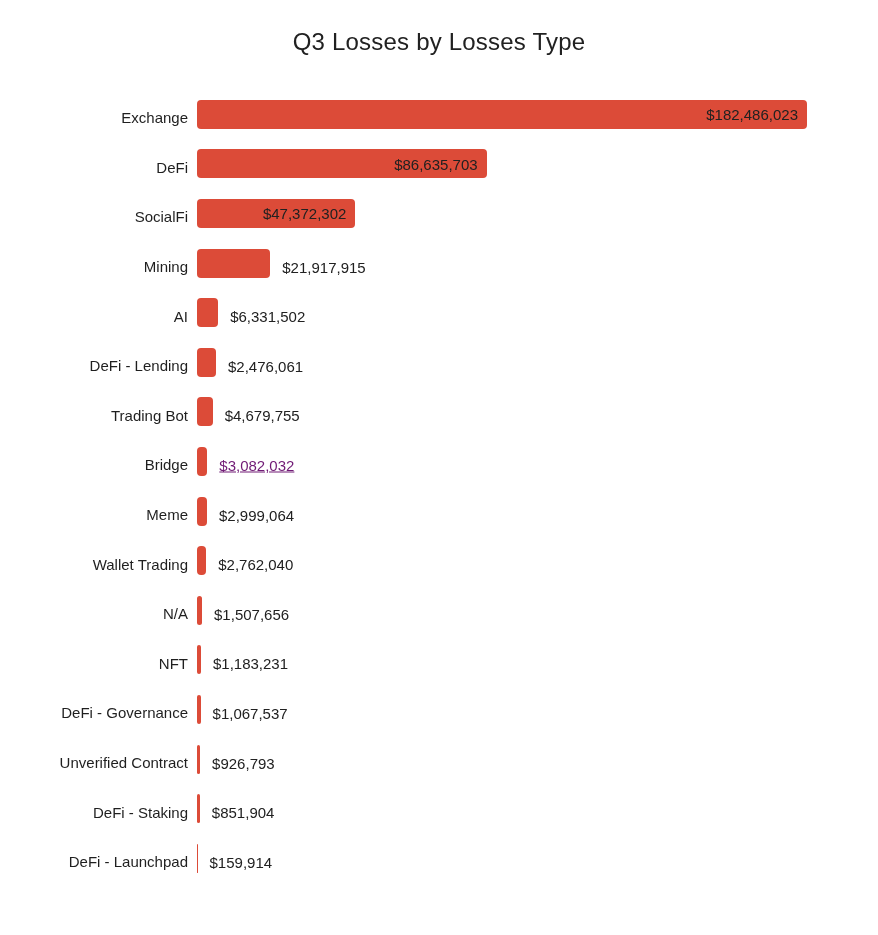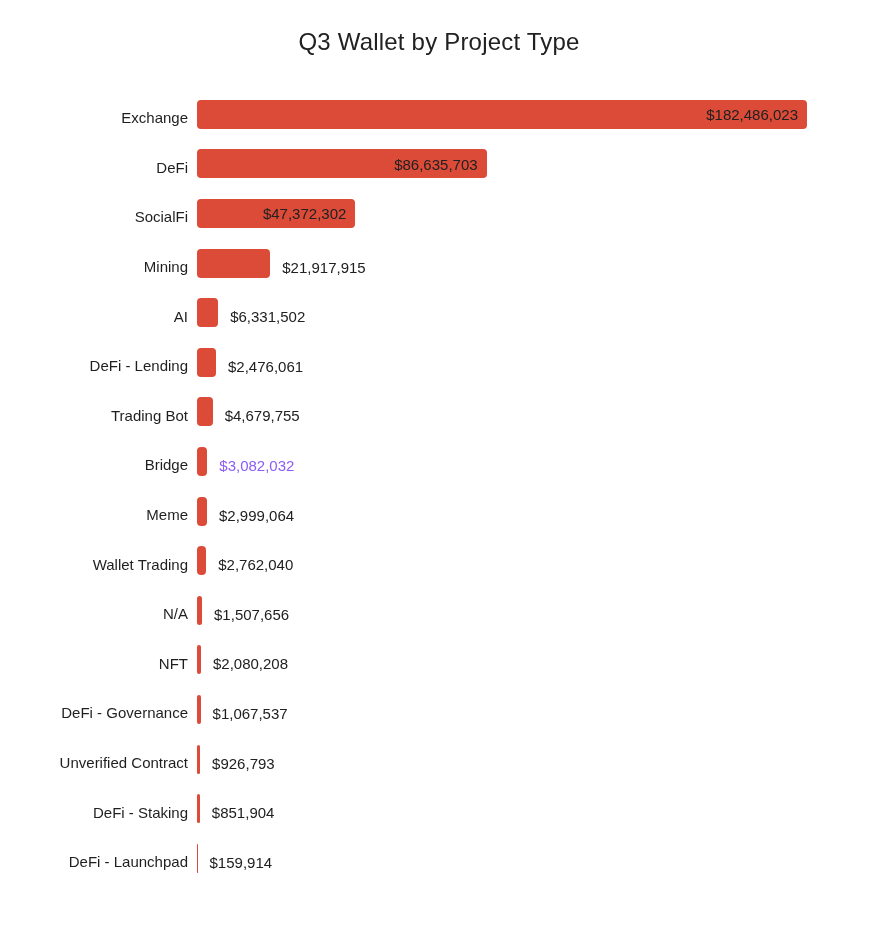--- a/index.html
+++ b/index.html
@@ -55,21 +55,21 @@
     transform: translateY(-50%);
     font-size: 15px;
     color: #212121;
     white-space: nowrap;
   }
   .val-label.inside { text-align: right; }
 </style>
 </head>
 <body>
 
-<div class="chart-title">Q3 Wallet by Project Type</div>
+<div class="chart-title">Q3 Losses by Losses Type</div>
 
 <div class="rows">
     <div class="row">
       <div class="cat-label" style="color: rgb(31, 31, 31);">Exchange</div>
       <div class="bar-track">
         <div class="bar" style="width: 610px; background: rgb(220, 75, 56);">
           <span class="val-label inside" style="color: rgb(33, 33, 33); right: 9px;">$182,486,023</span>
         </div>
       </div>
     </div>
@@ -114,21 +114,21 @@
       <div class="cat-label" style="color: rgb(31, 31, 31);">Trading Bot</div>
       <div class="bar-track">
         <div class="bar" style="width: 15.6431px; background: rgb(220, 75, 56);"></div>
         <span class="val-label" style="color: rgb(33, 33, 33); left: 27.6431px;">$4,679,755</span>
       </div>
     </div>
     <div class="row">
       <div class="cat-label" style="color: rgb(31, 31, 31);">Bridge</div>
       <div class="bar-track">
         <div class="bar" style="width: 10.3024px; background: rgb(220, 75, 56);"></div>
-        <span class="val-label" style="color: #8b5cf6; left: 22.3024px;">$3,082,032</span>
+        <span class="val-label" style="color: #701a75; left: 22.3024px; text-decoration: underline;">$3,082,032</span>
       </div>
     </div>
     <div class="row">
       <div class="cat-label" style="color: rgb(31, 31, 31);">Meme</div>
       <div class="bar-track">
         <div class="bar" style="width: 10.025px; background: rgb(220, 75, 56);"></div>
         <span class="val-label" style="color: rgb(33, 33, 33); left: 22.025px;">$2,999,064</span>
       </div>
     </div>
     <div class="row">
@@ -142,21 +142,21 @@
       <div class="cat-label" style="color: rgb(31, 31, 31);">N/A</div>
       <div class="bar-track">
         <div class="bar" style="width: 5.03967px; background: rgb(220, 75, 56);"></div>
         <span class="val-label" style="color: rgb(33, 33, 33); left: 17.0397px;">$1,507,656</span>
       </div>
     </div>
     <div class="row">
       <div class="cat-label" style="color: rgb(31, 31, 31);">NFT</div>
       <div class="bar-track">
         <div class="bar" style="width: 3.95521px; background: rgb(220, 75, 56);"></div>
-        <span class="val-label" style="color: rgb(33, 33, 33); left: 15.9552px;">$2,080,208</span>
+        <span class="val-label" style="color: rgb(33, 33, 33); left: 15.9552px;">$1,183,231</span>
       </div>
     </div>
     <div class="row">
       <div class="cat-label" style="color: rgb(31, 31, 31);">DeFi - Governance</div>
       <div class="bar-track">
         <div class="bar" style="width: 3.56848px; background: rgb(220, 75, 56);"></div>
         <span class="val-label" style="color: rgb(33, 33, 33); left: 15.5685px;">$1,067,537</span>
       </div>
     </div>
     <div class="row">

